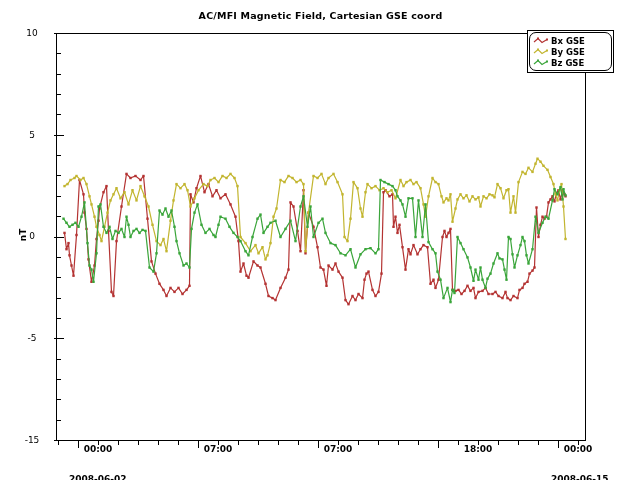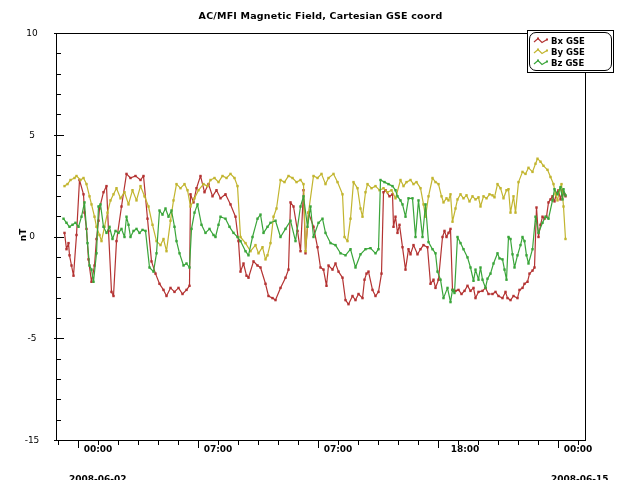--- a/index.html
+++ b/index.html
@@ -567,21 +567,21 @@
   <div class="yt" style="top:130px">5</div>
   <div class="yt" style="top:231px">0</div>
   <div class="yt" style="top:333px">-5</div>
   <div class="yt" style="top:435px">-15</div>
 
   <div class="ylab">nT</div>
 
   <div class="xt" style="left:56px">00:00</div>
   <div class="xt" style="left:176px">07:00</div>
   <div class="xt" style="left:296px">07:00</div>
-  <div class="xt" style="left:423px">18:00</div>
+  <div class="xt" style="left:436px">18:00</div>
   <div class="xt" style="left:536px">00:00</div>
 
   <div class="dt" style="left:69px">2008-06-02</div>
   <div class="dt" style="left:551px">2008-06-15</div>
 
   <div class="legend">
     <div class="legend-inner">
       <div class="lrow">
         <svg class="lmark" width="16" height="9">
           <polyline points="1,6 5,2.5 9,6.5 14,3.5" fill="none" stroke="#b43332" stroke-width="1.2"></polyline>

